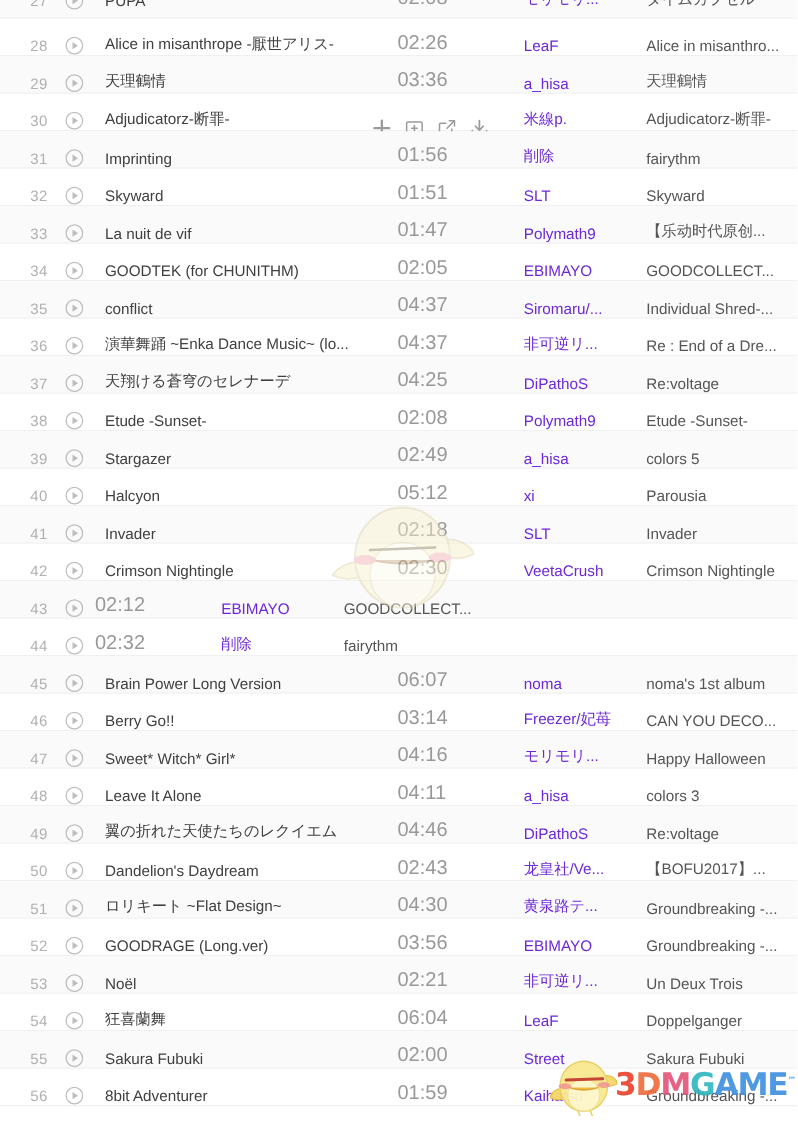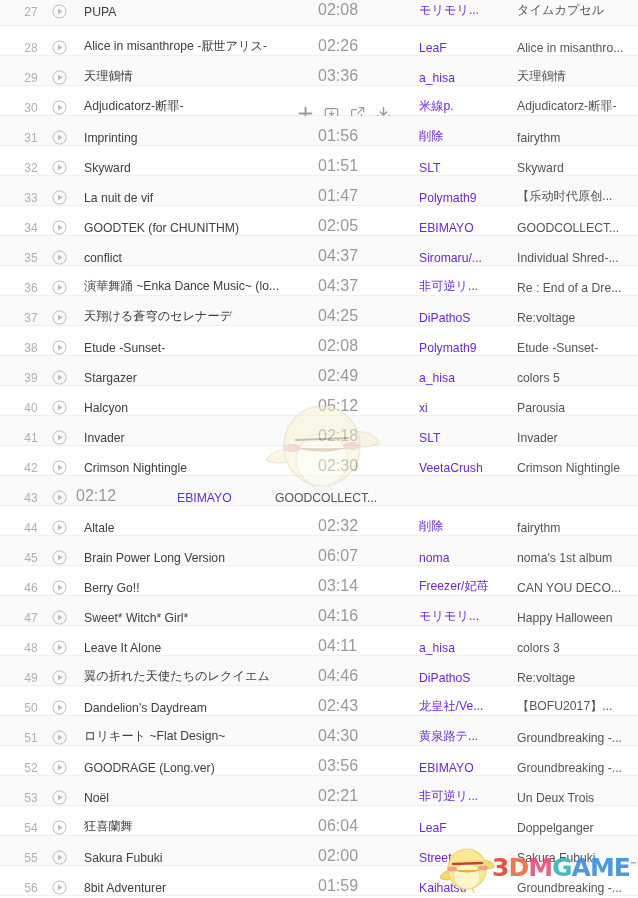--- a/index.html
+++ b/index.html
@@ -29,21 +29,21 @@
     color: #333333;
     background: #ffffff;
     border-bottom: 1px solid #f0f0f0;
   }
   .track-row.alt {
     background: #fafafa;
   }
 
   
   .track-row.clipped {
-    height: 26px;
+    height: 15px;
     align-items: flex-end;
     padding-bottom: 6px;
   }
 
   .cell-index {
     width: 44px;
     min-width: 44px;
     text-align: right;
     padding-right: 6px;
     color: #b0b0b0;
@@ -430,21 +430,20 @@
         <div class="cell-album">GOODCOLLECT...</div>
       </div>
       <div class="track-row">
         <div class="cell-index">44</div>
         <div class="cell-play">
           <svg class="play-icon" width="15" height="15" viewBox="0 0 15 15">
             <circle cx="7.5" cy="7.5" r="6.6" fill="none" stroke="#bdbdbd" stroke-width="1"></circle>
             <path d="M6 4.6 L10.4 7.5 L6 10.4 Z" fill="#bdbdbd"></path>
           </svg>
         </div>
-        <div class="cell-title">Altale</div>
         <div class="cell-actions"></div>
         <div class="cell-time">02:32</div>
         <div class="cell-artist">削除</div>
         <div class="cell-album">fairythm</div>
       </div>
       <div class="track-row alt">
         <div class="cell-index">45</div>
         <div class="cell-play">
           <svg class="play-icon" width="15" height="15" viewBox="0 0 15 15">
             <circle cx="7.5" cy="7.5" r="6.6" fill="none" stroke="#bdbdbd" stroke-width="1"></circle>

